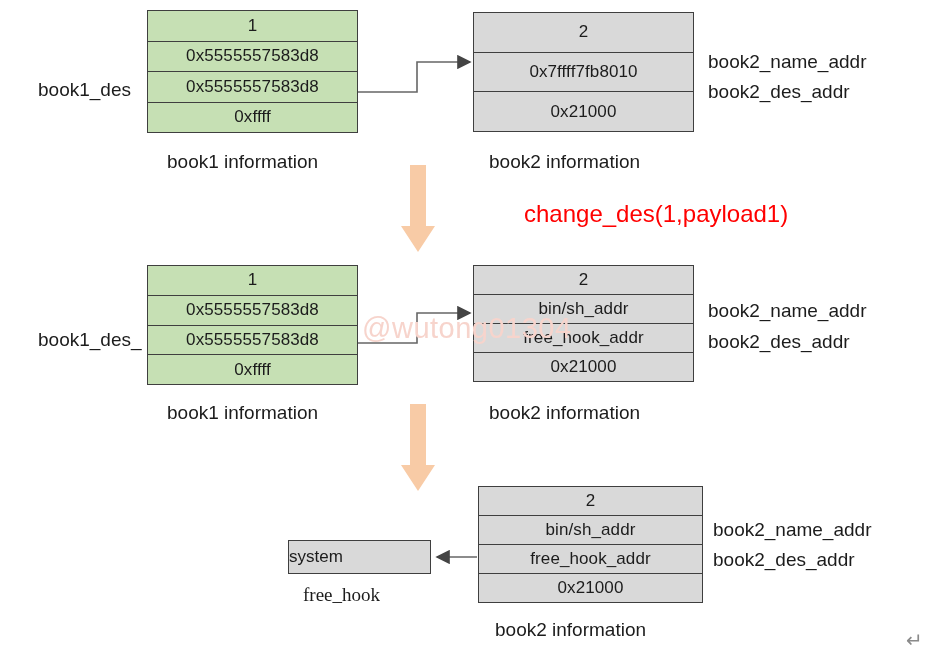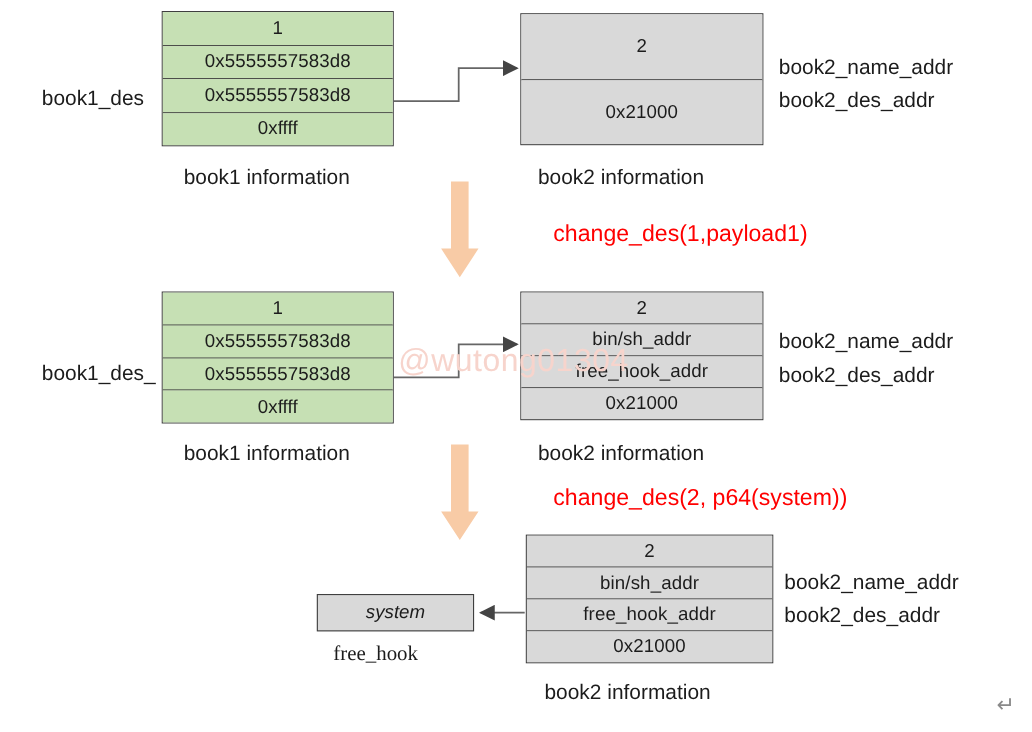--- a/index.html
+++ b/index.html
@@ -35,35 +35,35 @@
   }
   .struct .cell:last-child{border-bottom:none;}
   .struct.green .cell{background:#c6e0b4;}
   .struct.gray  .cell{background:#d9d9d9;}
 
   .simplebox{
     position:absolute;
     border:1.6px solid #3f3f3f;
     background:#d9d9d9;
     box-sizing:border-box;
-    display:flex;align-items:center;justify-content:center;
-    font-size:17px;color:#1c1c1c;font-style:italic;
+    display:flex;align-items:center;
+    font-size:17px;color:#1c1c1c;
   }
 
   
   .txt{
     position:absolute;
     font-size:19px;
     color:#1c1c1c;
     white-space:nowrap;
     line-height:1;
   }
   .txt.side{font-size:19px;}
   .txt.caption{font-size:19px;}
-  .txt.red{color:#ff0000;font-size:21px;}
+  .txt.red{color:#ff0000;font-size:24px;margin-left:21px;}
 
   
   svg.overlay{position:absolute;left:0;top:0;width:938px;height:665px;pointer-events:none;}
 
   
   .watermark{
     position:absolute;
     font-size:29px;
     color:#f7d4cc;
     white-space:nowrap;
@@ -115,20 +115,21 @@
   <div class="struct green" style="left:147px;top:10px;width:211px;height:123px;">
     <div class="cell">1</div>
     <div class="cell">0x5555557583d8</div>
     <div class="cell">0x5555557583d8</div>
     <div class="cell">0xffff</div>
   </div>
   <div class="txt caption" style="left:167px;top:152px;">book1 information</div>
 
   <div class="struct gray" style="left:473px;top:12px;width:221px;height:120px;">
     <div class="cell">2</div>
+    <div class="cell">0x7ffff7fb8010</div>
     <div class="cell">0x21000</div>
   </div>
   <div class="txt side" style="left:708px;top:52px;">book2_name_addr</div>
   <div class="txt side" style="left:708px;top:82px;">book2_des_addr</div>
   <div class="txt caption" style="left:489px;top:152px;">book2 information</div>
 
   <div class="txt red" style="left:503px;top:202px;">change_des(1,payload1)</div>
 
   <div class="txt" style="left:38px;top:330px;">book1_des_</div>
 
@@ -143,21 +144,20 @@
   <div class="struct gray" style="left:473px;top:265px;width:221px;height:117px;">
     <div class="cell">2</div>
     <div class="cell">bin/sh_addr</div>
     <div class="cell">free_hook_addr</div>
     <div class="cell">0x21000</div>
   </div>
   <div class="txt side" style="left:708px;top:301px;">book2_name_addr</div>
   <div class="txt side" style="left:708px;top:332px;">book2_des_addr</div>
   <div class="txt caption" style="left:489px;top:403px;">book2 information</div>
 
-  <div class="txt red" style="left:503px;top:442px;">change_des(2, p64(system))</div>
 
   <div class="simplebox" style="left:288px;top:540px;width:143px;height:34px;">
     <span>system</span>
   </div>
   <div class="txt caption" style="left:303px;top:585px;font-family:Liberation Serif, serif;">free_hook</div>
 
   <div class="struct gray" style="left:478px;top:486px;width:225px;height:117px;">
     <div class="cell">2</div>
     <div class="cell">bin/sh_addr</div>
     <div class="cell">free_hook_addr</div>

